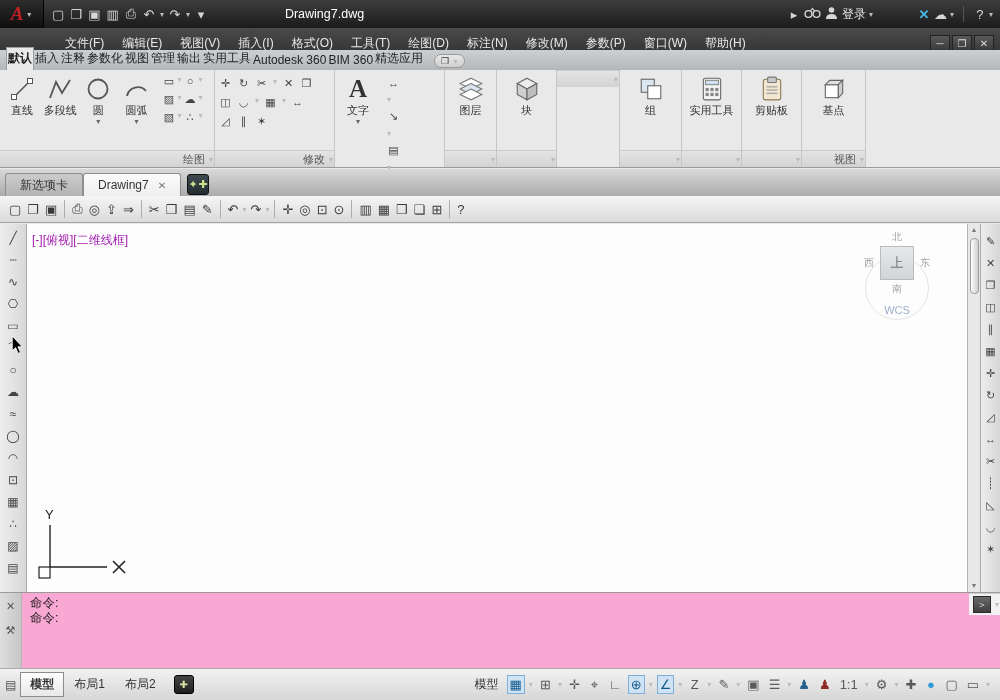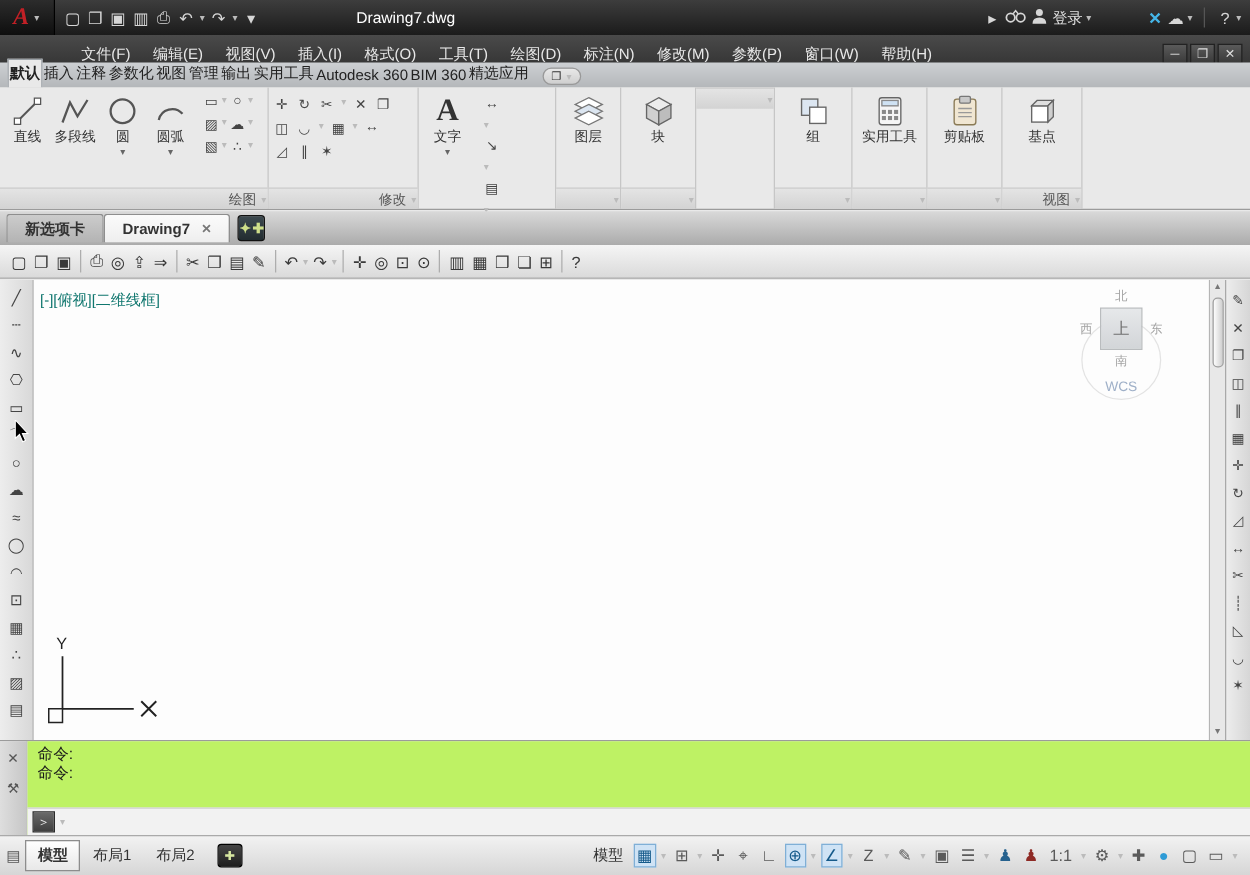--- a/index.html
+++ b/index.html
@@ -58,42 +58,42 @@
   .sm-ic { font-size:11px; color:#444; width:15px; text-align:center; }
   .modify-grid { display:flex; flex-wrap:wrap; width:104px; align-content:flex-start; row-gap:6px; column-gap:3px; padding-top:2px; }
   .annot-col { display:flex; flex-direction:column; gap:6px; margin-left:8px; padding-top:2px; }
   .annot-col > span { white-space:nowrap; }
   .text-a { font-family:"Liberation Serif",serif; font-size:25px; font-weight:bold; color:#333; line-height:26px; }
   .wheel { width:25px; height:25px; border-radius:50%; border:1px solid #888;
     background:conic-gradient(#e53935,#fb8c00,#fdd835,#43a047,#1e88e5,#8e24aa,#e53935); }
 
   
   .filetabs { position:absolute; top:169px; left:0; right:0; height:27px;
-    background:linear-gradient(#d9d9d9,#ababab); display:flex; align-items:center; padding-left:5px;font-weight:bold; }
+    background:linear-gradient(#d9d9d9,#ababab); display:flex; align-items:flex-end; padding-left:5px; }
   .ftab { height:23px; padding:0 14px; font-size:12px; color:#333; display:flex; align-items:center; gap:9px;
     background:linear-gradient(#cccccc,#b3b3b3); border:1px solid #8e8e8e; border-bottom:none; border-radius:3px 3px 0 0; }
   .ftab.active { background:linear-gradient(#fbfbfb,#eeeeee); }
   .ftab-close { font-size:10px; color:#777; }
   .newtab-btn { width:22px; height:21px; margin-left:6px; margin-bottom:1px; border-radius:3px;
     background:linear-gradient(#3d4a50,#222c30); border:1px solid #111; color:#cfe08a; font-size:11px;
     display:flex; align-items:center; justify-content:center; gap:1px; }
 
   
   .toolbar { position:absolute; top:196px; left:0; right:0; height:27px;
     background:linear-gradient(#f5f5f5,#dadada); border-bottom:1px solid #a5a5a5; display:flex; align-items:center; padding:0 6px; }
   .tb-ic { font-size:13px; color:#3a3a3a; padding:1px 3px; }
   .tsep { width:1px; height:18px; background:#adadad; margin:0 4px; }
 
   
   .main { position:absolute; top:224px; left:0; right:0; height:368px; display:flex; }
   .leftbar { width:27px; background:linear-gradient(90deg,#ededed,#d8d8d8); border-right:1px solid #a9a9a9;
     display:flex; flex-direction:column; align-items:center; padding-top:5px; row-gap:3px; position:relative; }
   .tool-ic { font-size:12px; color:#444; height:19px; width:21px; text-align:center; line-height:19px; }
   .canvas { flex:1; background:#fdfdfd; position:relative; }
-  .vp-label { position:absolute; left:5px; top:8px; font-size:12px; color:#0f766e; }
+  .vp-label { position:absolute; left:5px; top:8px; font-size:12px; color:#a21caf; }
   .viewcube { position:absolute; right:32px; top:6px; width:76px; text-align:center; color:#a3a3a3; font-size:10px; }
   .vc-ring { position:absolute; left:50%; top:26px; transform:translateX(-50%); width:64px; height:64px;
     border:1px solid #e3e3e3; border-radius:50%; }
   .vc-row { display:flex; align-items:center; justify-content:center; gap:6px; margin:2px 0; }
   .vc-face { width:34px; height:34px; background:linear-gradient(#e6e8ea,#d2d5d8); border:1px solid #b9bcbe;
     color:#707070; font-size:13px; display:flex; align-items:center; justify-content:center; position:relative; z-index:1; }
   .wcs { margin-top:8px; color:#9fb0c8; font-size:11px; }
   .ucs { position:absolute; left:10px; bottom:6px; }
   .scrollbar { width:13px; background:#e8e8e8; border-left:1px solid #b5b5b5; display:flex; flex-direction:column; align-items:center; }
   .sb-btn { font-size:7px; color:#777; line-height:12px; }
@@ -101,21 +101,21 @@
   .rightbar { width:20px; background:linear-gradient(90deg,#ededed,#d6d6d6); border-left:1px solid #a9a9a9;
     display:flex; flex-direction:column; align-items:center; padding-top:8px; row-gap:4px; }
   .rightbar .tool-ic { font-size:11px; height:18px; width:18px; line-height:18px; }
   .cursor { position:absolute; left:11px; top:112px; width:13px; height:19px; z-index:5; }
 
   
   .command { position:absolute; top:592px; left:0; right:0; height:76px; border-top:1px solid #9b9b9b;
     display:flex; background:#f3f3f3; }
   .cmd-gutter { width:22px; background:linear-gradient(90deg,#dedede,#c6c6c6); border-right:1px solid #b5b5b5;
     display:flex; flex-direction:column; align-items:center; padding-top:7px; gap:11px; color:#555; font-size:11px; }
-  .cmd-main { flex:1; display:flex; flex-direction:column; background:#bef264; }
+  .cmd-main { flex:1; display:flex; background:#f9a8d4; }
   .cmd-lines { flex:1; padding:3px 8px; font-size:12.5px; color:#1a1a1a; }
   .cmd-lines div { line-height:15px; white-space:pre; }
   .cmd-input-row { height:22px; border-top:1px solid #cfcfcf; background:#f2f2f2; display:flex; align-items:center; padding-left:4px; gap:3px; }
   .prompt-box { width:18px; height:17px; background:linear-gradient(#6a6a6a,#3f3f3f); border:1px solid #2a2a2a;
     color:#eee; font-size:10px; display:flex; align-items:center; justify-content:center; }
   .cmd-input-row input { flex:1; border:none; outline:none; background:transparent; font-size:12.5px; color:#555;
     font-family:"Liberation Sans",sans-serif; }
 
   
   .statusbar { position:absolute; top:668px; left:0; right:0; height:32px;

